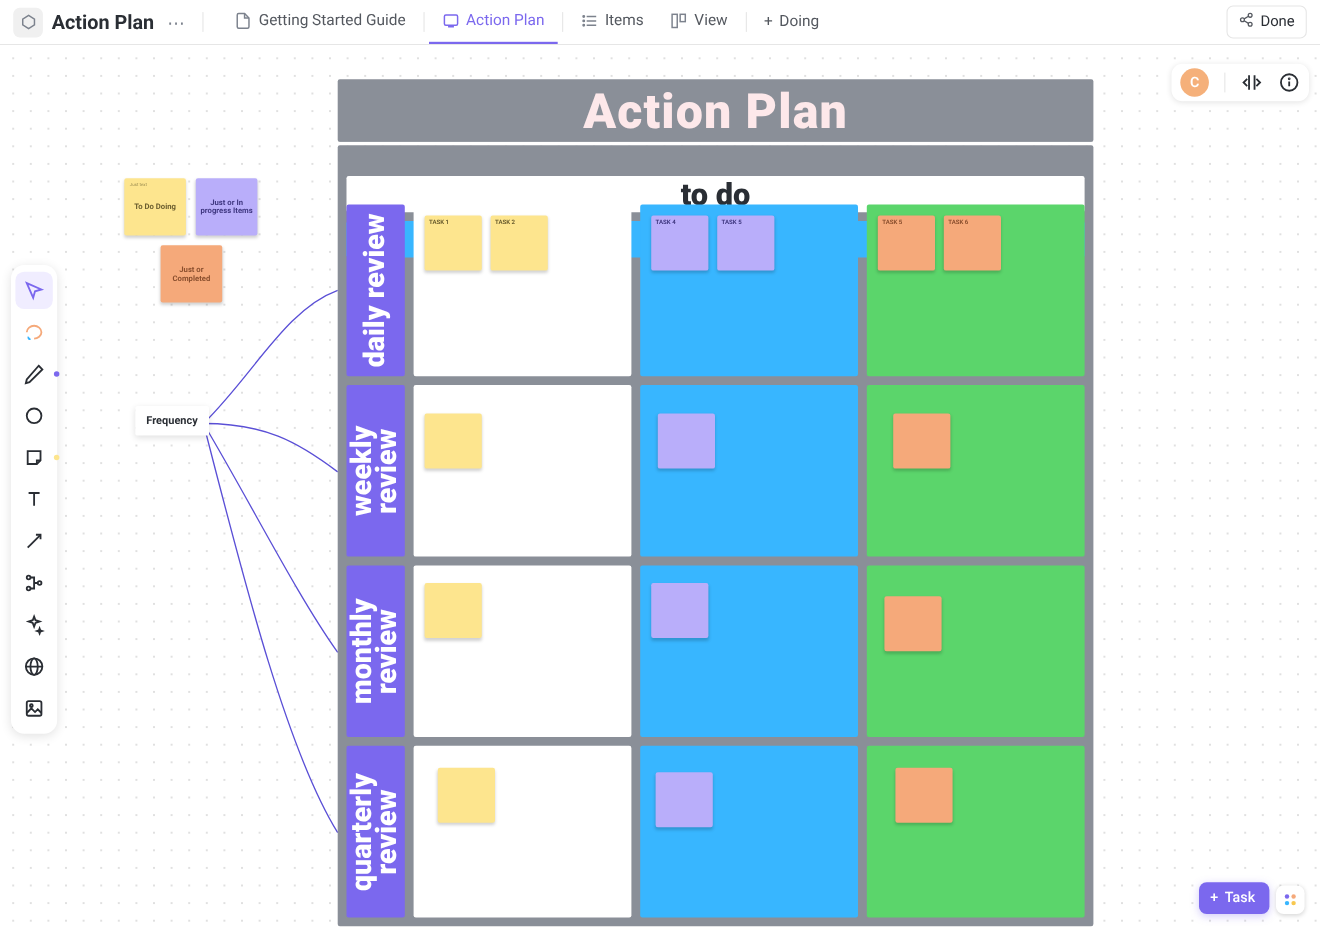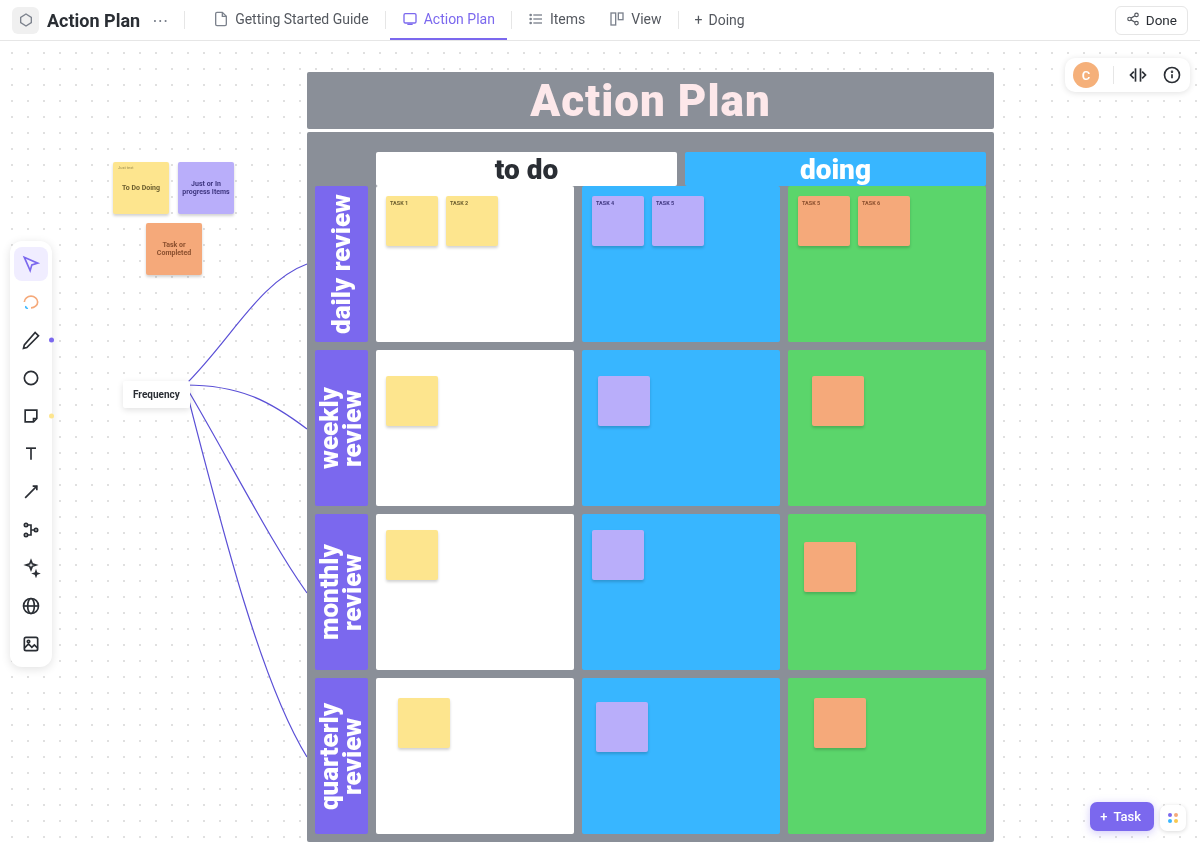--- a/index.html
+++ b/index.html
@@ -265,33 +265,33 @@
   </svg>
 
   <div class="legend sticky sticky-yellow" style="left:113px; top:121px;">
     <span class="tiny-top">Just text</span>
     <span>To Do Doing</span>
   </div>
   <div class="legend sticky sticky-purple" style="left:178px; top:121px;">
     <span>Just or In progress Items</span>
   </div>
   <div class="legend sticky sticky-orange" style="left:146px; top:182px;">
-    <span>Task or Completed</span>
-  </div>
-  <div class="freq-node" style="left:123px; top:328px;margin-top:12px;">
+    <span>Just or Completed</span>
+  </div>
+  <div class="freq-node" style="left:123px; top:328px;">
     <span>Frequency</span>
   </div>
 
   <div class="board-wrap">
     <div class="board-title-bar">
       <div class="board-title">Action Plan</div>
     </div>
     <div class="board-gap"></div>
     <div class="board-grid-bg" style="padding:0 0 8px 0;">
-      <div class="board-head" style="padding:20px 8px 0 8px;">
+      <div class="board-head" style="padding:20px 8px 0 8px;flex-direction:column;">
         <div class="rowlabel-spacer"></div>
         <div class="col-head todo">to do</div>
         <div class="col-head doing">doing</div>
       </div>
 
       <div class="board-row row-daily" style="padding:0 8px;">
         <div class="row-label">
             <span>daily review</span>
           </div>
         <div class="cell todo">

